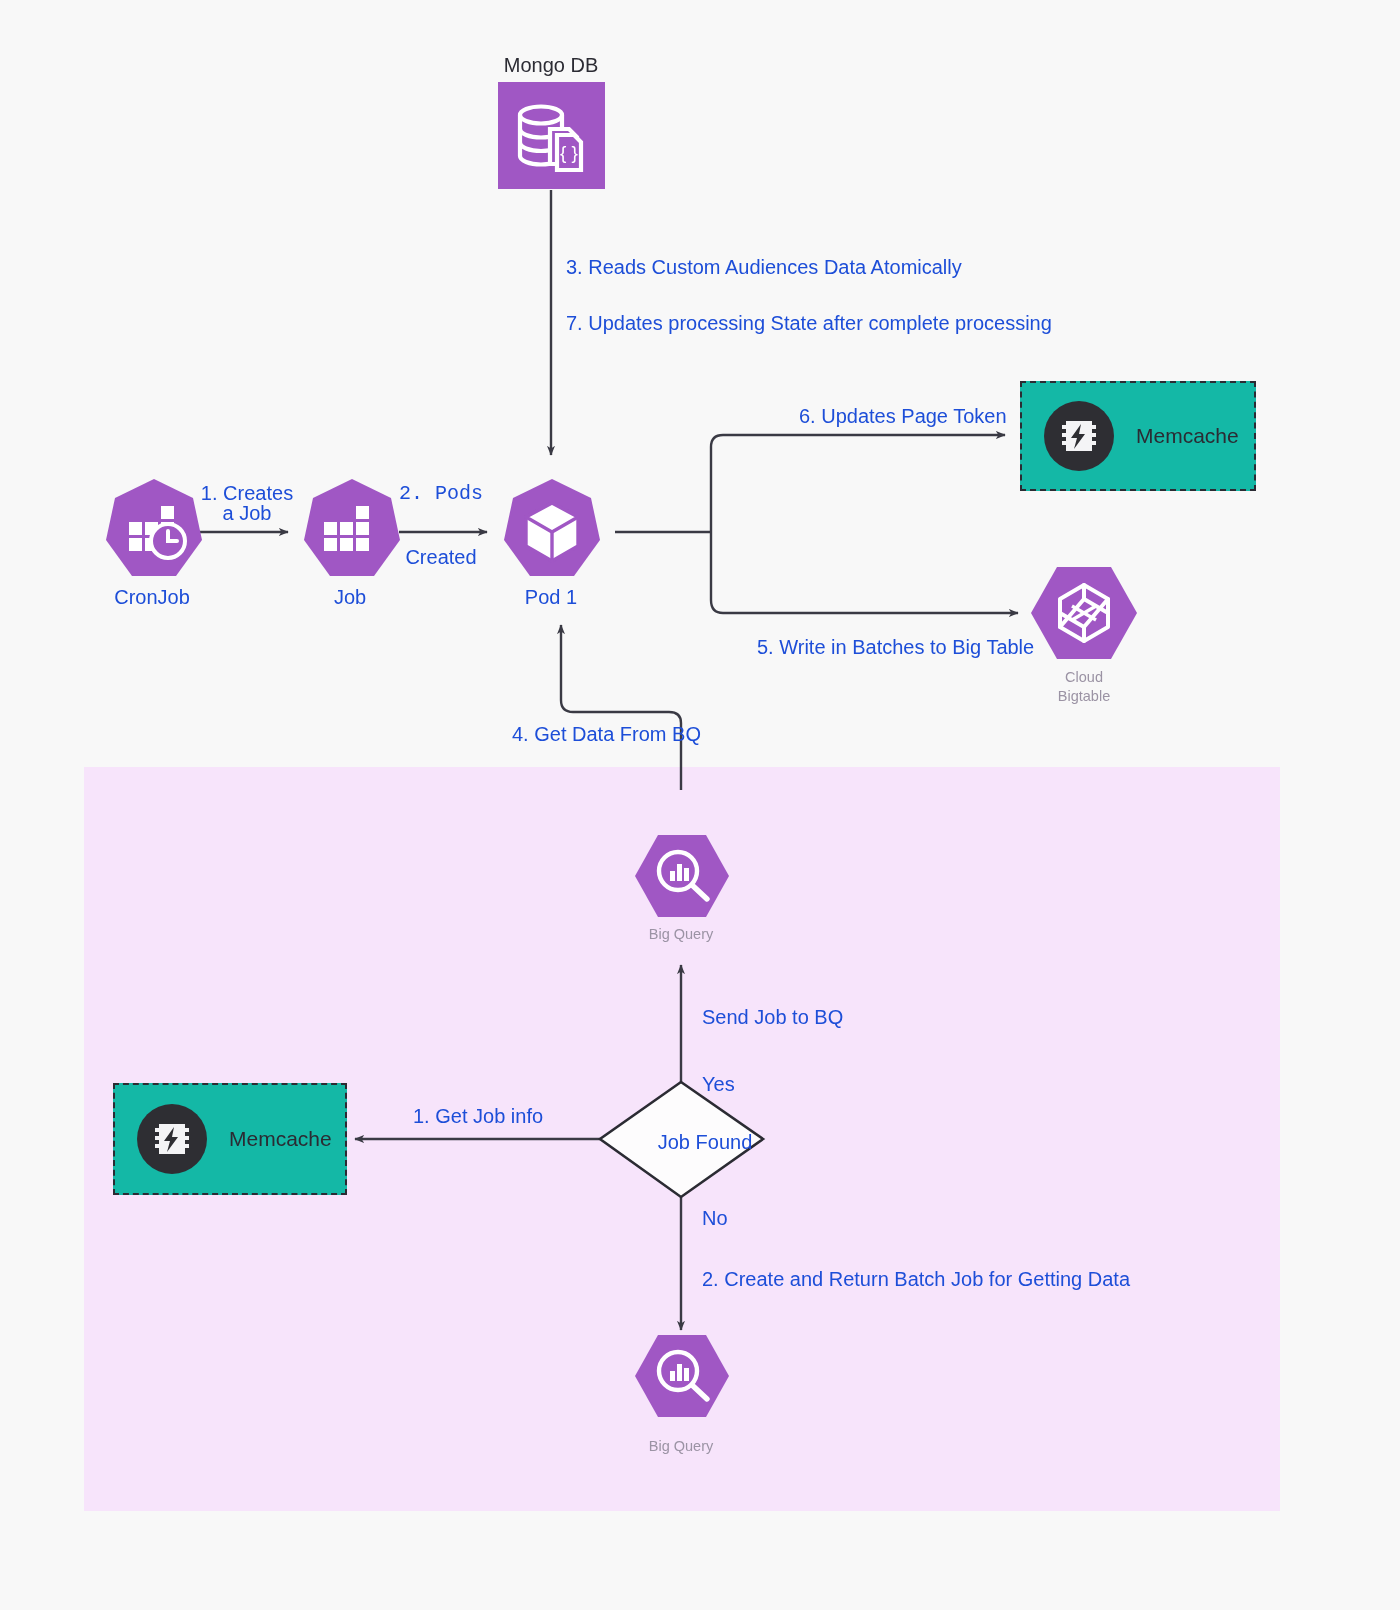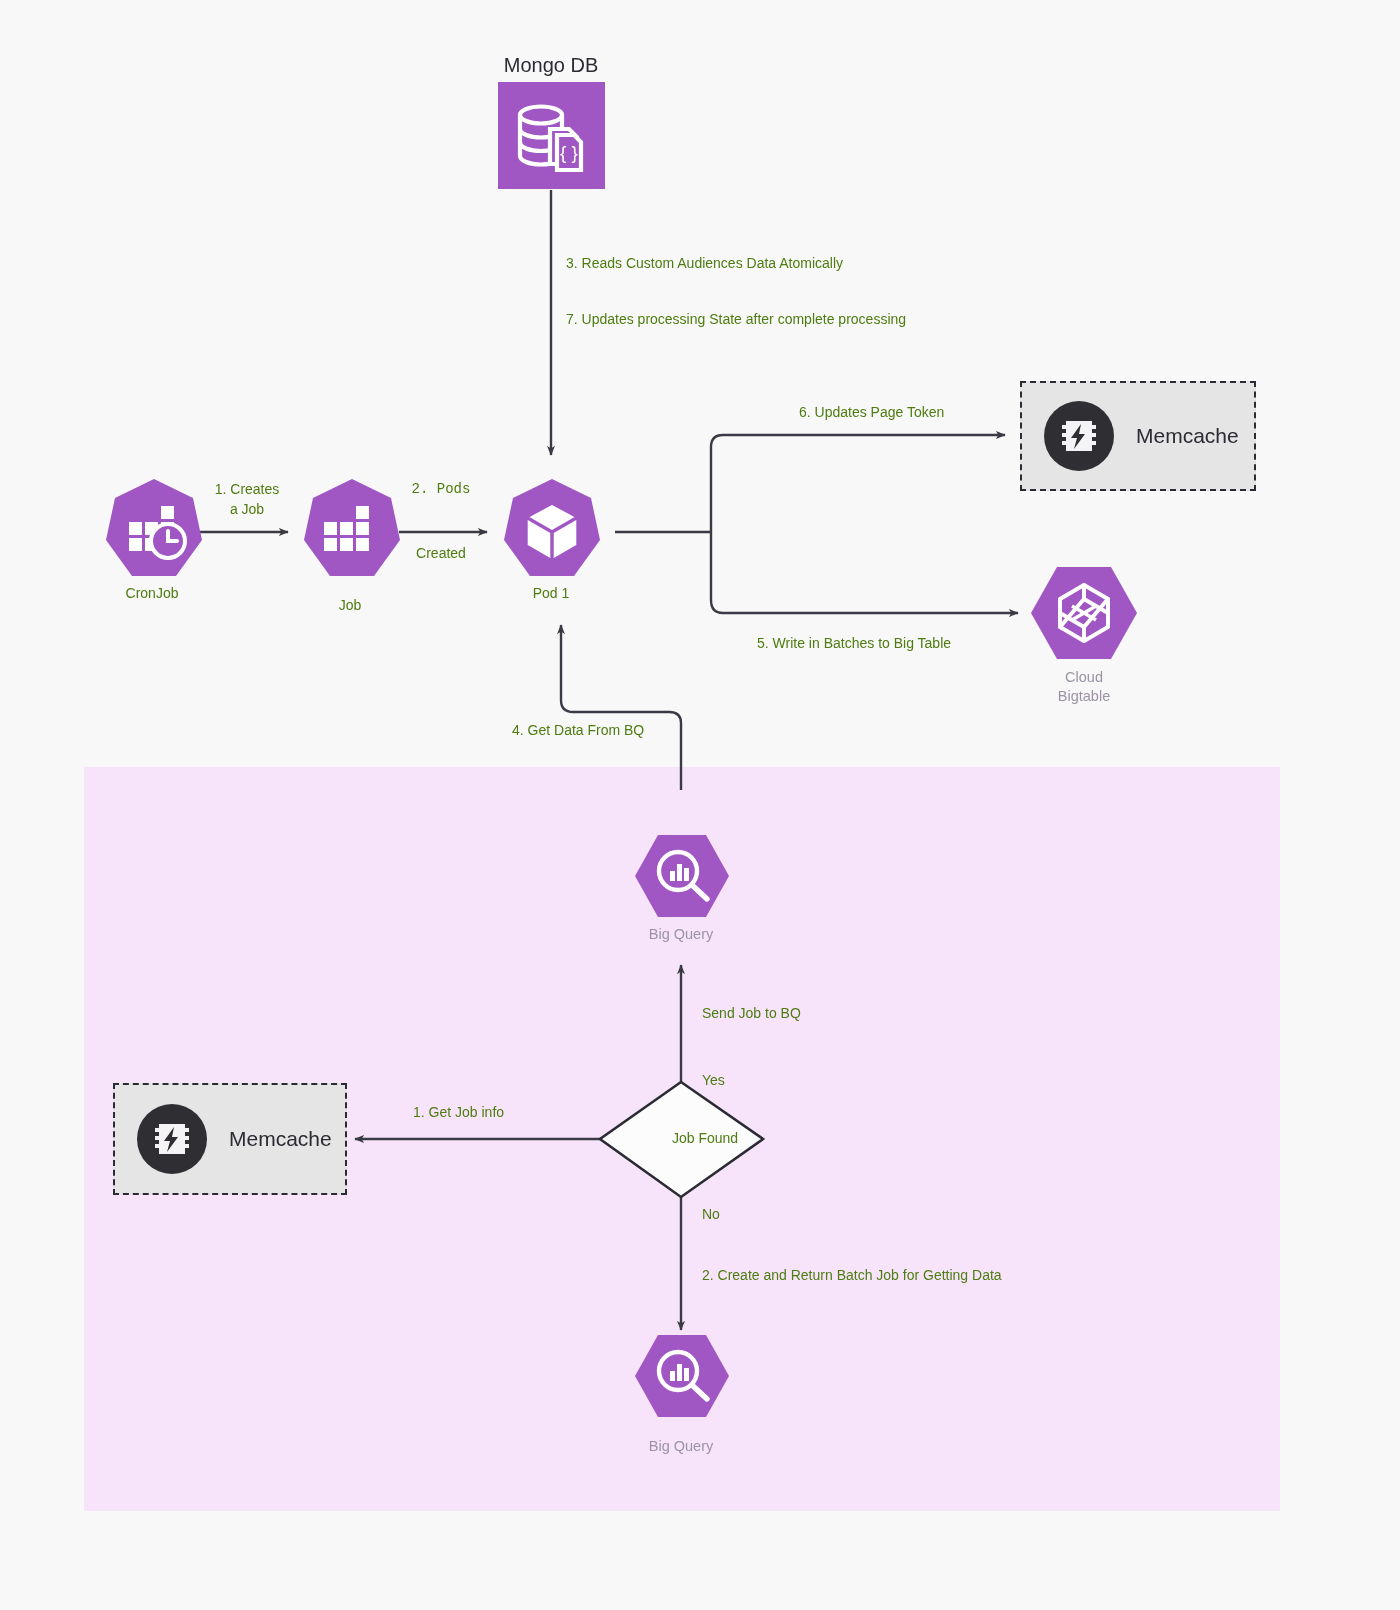--- a/index.html
+++ b/index.html
@@ -5,33 +5,33 @@
   html,body{margin:0;padding:0;}
   body{
     width:1400px;height:1610px;
     background:#f8f8f8;
     font-family:"Liberation Sans","DejaVu Sans",sans-serif;
     position:relative;overflow:hidden;
   }
   #canvas{position:absolute;inset:0;width:1400px;height:1610px;}
   .lbl{
     position:absolute;
-    font-size:14px;
-    color:#4d7c0f;
+    font-size:20px;
+    color:#1d4ed8;
     white-space:nowrap;
     line-height:1.25;
   }
   .lbl.gray{color:#9b93a4;font-size:14.5px;}
   .lbl.big{font-size:20px;color:#2b2b33;}
   .lbl.center{transform:translateX(-50%);text-align:center;}
   .node{position:absolute;}
   svg{display:block;overflow:visible;}
   .memcache-box{
     position:absolute;
-    background:#e5e5e5;
+    background:#14b8a6;
     border:2px dashed #2b2b33;
     display:flex;align-items:center;
     box-sizing:border-box;
   }
   .memcache-circle{
     width:70px;height:70px;border-radius:50%;
     background:#2e2e33;
     display:flex;align-items:center;justify-content:center;
     flex:0 0 auto;
   }
@@ -117,21 +117,21 @@
       <rect x="18" y="44" width="13" height="13"></rect>
       <rect x="34" y="44" width="13" height="13"></rect>
       <rect x="18" y="60" width="13" height="13"></rect>
       <rect x="34" y="60" width="13" height="13"></rect>
       <rect x="50" y="28" width="13" height="13"></rect>
       <rect x="50" y="44" width="13" height="13"></rect>
       <rect x="50" y="60" width="13" height="13"></rect>
     </g>
   </svg>
 </div>
-<div class="lbl center" style="left:350px;top:585px;margin-top:12px;">Job</div>
+<div class="lbl center" style="left:350px;top:585px;">Job</div>
 
 <div class="node" style="left:506px;top:478px;">
   <svg width="92" height="108" viewBox="0 0 92 108">
     <polygon points="46,1 85,20 94,62 68,98 24,98 -2,62 7,20" fill="#a057c4"></polygon>
     <g fill="#ffffff" stroke="#a057c4" stroke-width="3.4" stroke-linejoin="round">
       <polygon points="46,25 72,39 72,68 46,83 20,68 20,39"></polygon>
       <polygon points="46,25 72,39 46,54 20,39"></polygon>
       <line x1="46" y1="54" x2="46" y2="83"></line>
     </g>
   </svg>

